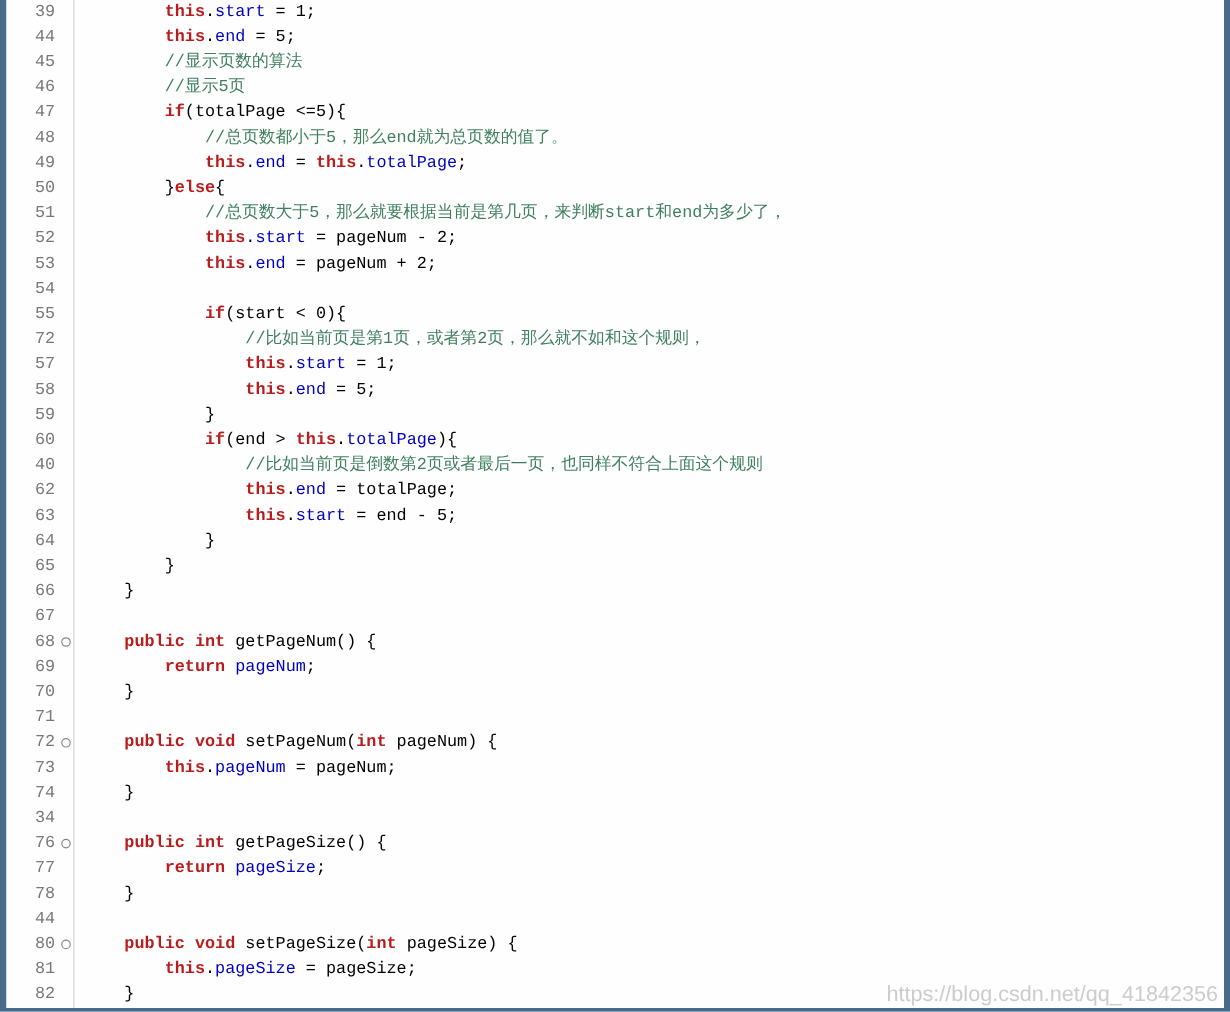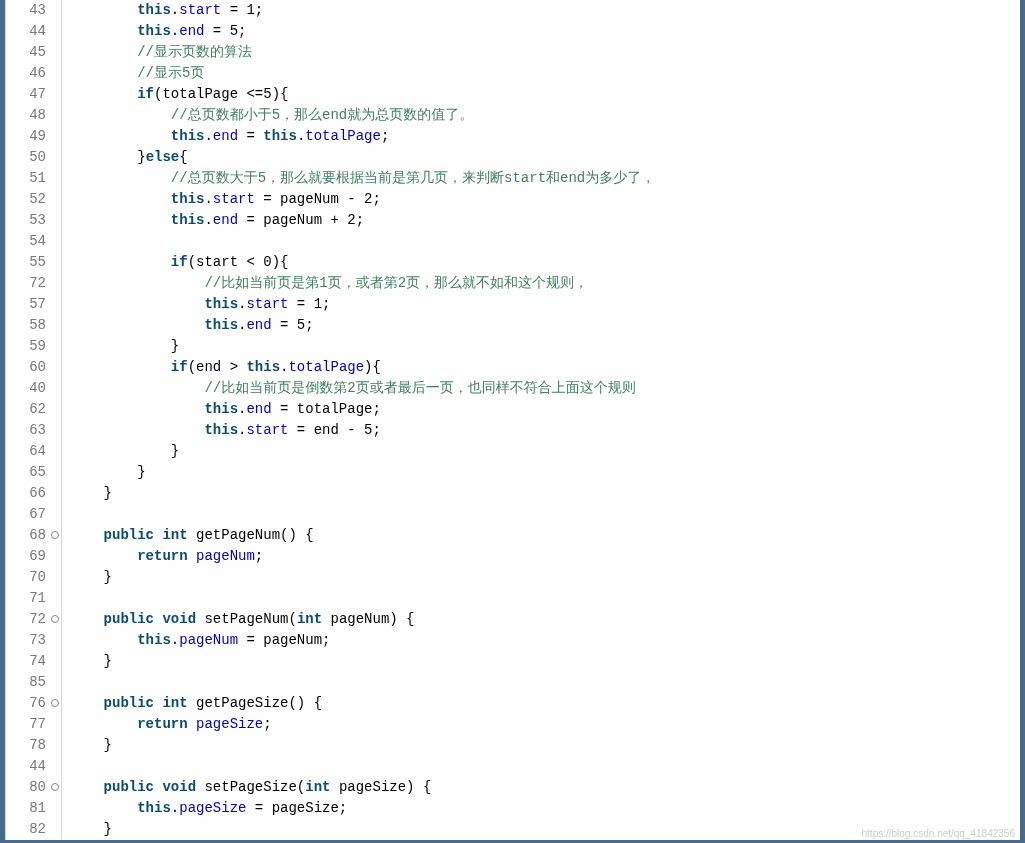--- a/index.html
+++ b/index.html
@@ -46,42 +46,42 @@
   }
   .code {
     flex: 1;
     padding-left: 8px;
     white-space: pre;
     line-height: 21px;
     font-family: Consolas, "Courier New", monospace;
     color: #000;
     position: relative;
   }
-  .kw { color: #0c4a6e; font-weight: bold; }
+  .kw { color: #b91c1c; font-weight: bold; }
   .cm { color: #3f7f5f; margin-top: 33px; }
   .fld { color: #0000c0; }
   .line { height: 21px; }
   .ln { height: 21px; }
   .watermark {
     position: absolute;
     bottom: 4px;
     right: 10px;
     color: #cccccc;
     font-family: Arial, sans-serif;
-    font-size: 10px;
+    font-size: 18px;
     pointer-events: none;
     text-align: right;
   }
 </style>
 </head>
 <body>
 
 <div class="editor">
   <div class="gutter" id="gutter">
-      <div class="ln">43</div>
+      <div class="ln">39</div>
       <div class="ln">44</div>
       <div class="ln">45</div>
       <div class="ln">46</div>
       <div class="ln">47</div>
       <div class="ln">48</div>
       <div class="ln">49</div>
       <div class="ln">50</div>
       <div class="ln">51</div>
       <div class="ln">52</div>
       <div class="ln">53</div>
@@ -99,21 +99,21 @@
       <div class="ln">65</div>
       <div class="ln">66</div>
       <div class="ln">67</div>
       <div class="ln">68</div>
       <div class="ln">69</div>
       <div class="ln">70</div>
       <div class="ln">71</div>
       <div class="ln">72</div>
       <div class="ln">73</div>
       <div class="ln">74</div>
-      <div class="ln">85</div>
+      <div class="ln">34</div>
       <div class="ln">76</div>
       <div class="ln">77</div>
       <div class="ln">78</div>
       <div class="ln">44</div>
       <div class="ln">80</div>
       <div class="ln">81</div>
       <div class="ln">82</div>
     </div>
   <div class="markers" id="markers">
       <div class="marker" style="top: 531px;"></div>

